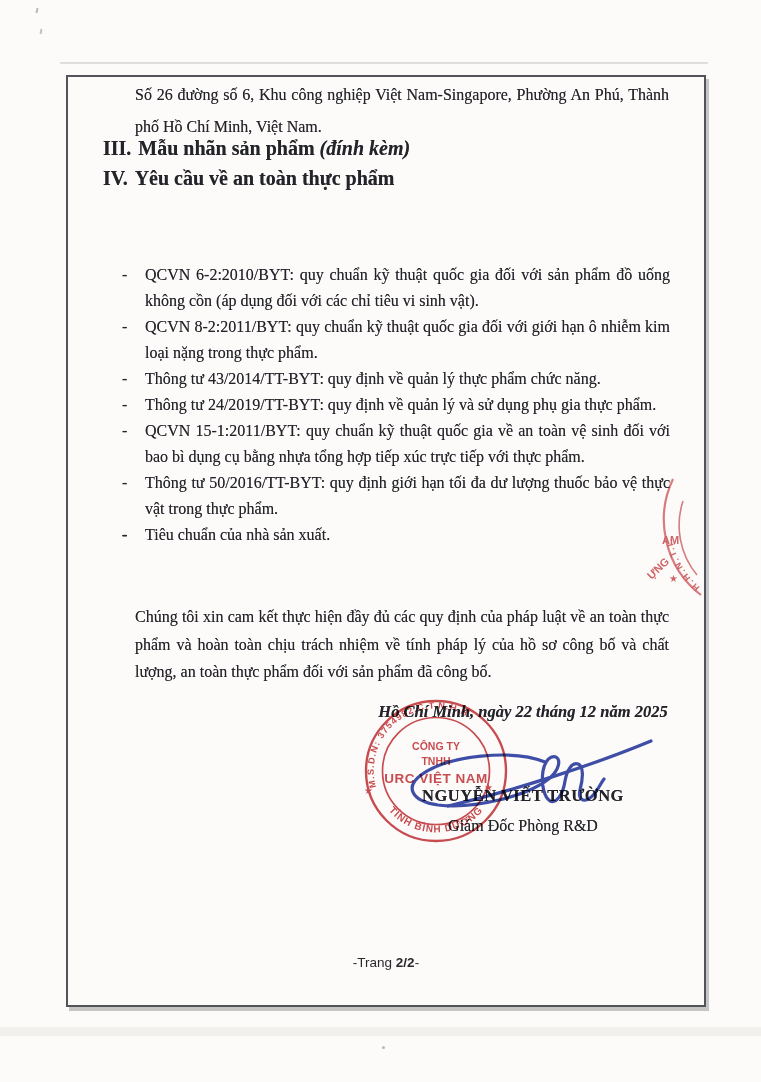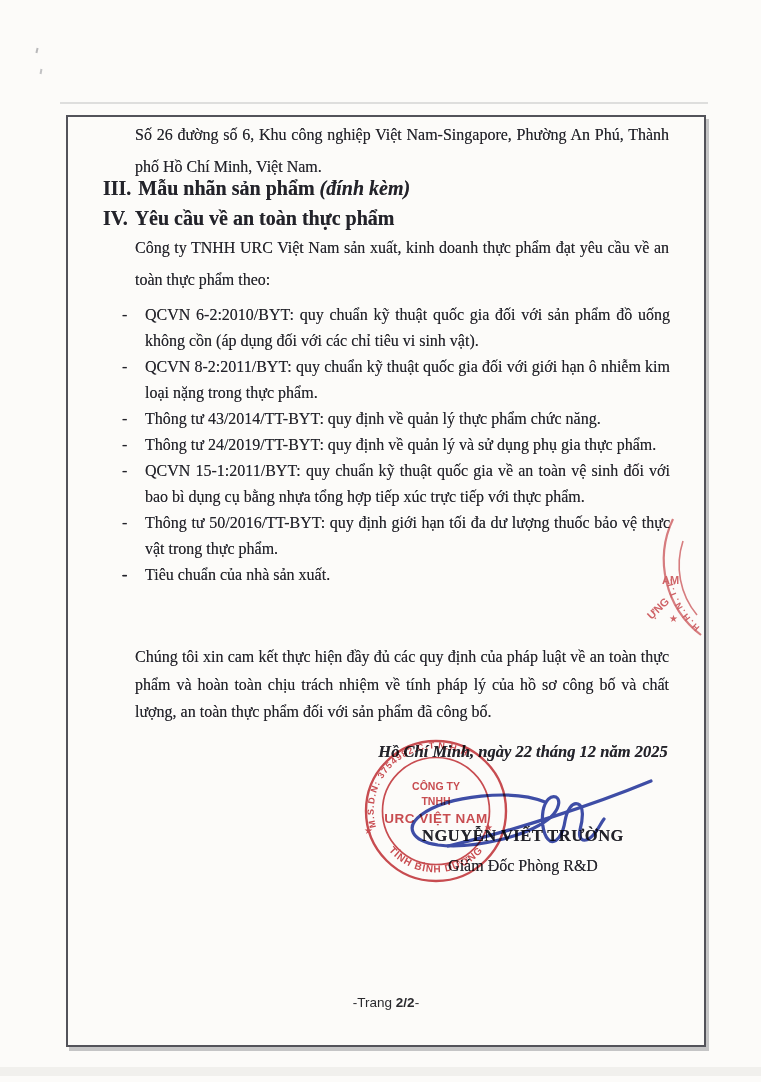--- a/index.html
+++ b/index.html
@@ -2,21 +2,21 @@
 <html><head>
 <meta charset="utf-8">
 <style>
   html,body{margin:0;padding:0;}
   body{
     width:761px;height:1082px;position:relative;overflow:hidden;
     background:#fcfbf9;
     font-family:"Liberation Serif","DejaVu Serif",serif;
     color:#23232a;
   }
-  .sheet{position:absolute;inset:0;margin-top:40px;}
+  .sheet{position:absolute;inset:0;}
   
   .mark1{position:absolute;left:36px;top:8px;width:2px;height:5px;background:#b9b9bb;transform:rotate(14deg);}
   .mark2{position:absolute;left:40px;top:29px;width:2px;height:5px;background:#c2c2c4;transform:rotate(10deg);}
   .topsmear{position:absolute;left:60px;top:62px;width:648px;height:2px;background:rgba(120,120,125,.22);}
   .botband{position:absolute;left:0;top:1027px;width:761px;height:9px;background:rgba(150,146,140,.10);}
   .botdot{position:absolute;left:382px;top:1046px;width:3px;height:3px;border-radius:50%;background:rgba(60,60,60,.35);}
   
   .frame{
     position:absolute;left:66px;top:75px;width:636px;height:928px;
     border:2px solid #53535a;background:transparent;overflow:hidden;
@@ -68,21 +68,20 @@
     <p class="para p1">Số 26 đường số 6, Khu công nghiệp Việt Nam-Singapore, Phường An Phú, Thành phố Hồ Chí Minh, Việt Nam.</p>
 
     <div class="heading h3">
       <span class="hnum">III.</span><span class="htitle">Mẫu nhãn sản phẩm</span><span class="hnote">(đính kèm)</span>
     </div>
 
     <div class="heading h4">
       <span class="hnum">IV.</span><span class="htitle">Yêu cầu về an toàn thực phẩm</span>
     </div>
 
-    <p class="para intro">Công ty TNHH URC Việt Nam sản xuất, kinh doanh thực phẩm đạt yêu cầu về an toàn thực phẩm theo:</p>
 
     <div class="list">
       <div class="li"><span class="dash">-</span><span>QCVN 6-2:2010/BYT: quy chuẩn kỹ thuật quốc gia đối với sản phẩm đồ uống không cồn (áp dụng đối với các chỉ tiêu vi sinh vật).</span></div>
       <div class="li"><span class="dash">-</span><span>QCVN 8-2:2011/BYT: quy chuẩn kỹ thuật quốc gia đối với giới hạn ô nhiễm kim loại nặng trong thực phẩm.</span></div>
       <div class="li"><span class="dash">-</span><span>Thông tư 43/2014/TT-BYT: quy định về quản lý thực phẩm chức năng.</span></div>
       <div class="li"><span class="dash">-</span><span>Thông tư 24/2019/TT-BYT: quy định về quản lý và sử dụng phụ gia thực phẩm.</span></div>
       <div class="li"><span class="dash">-</span><span>QCVN 15-1:2011/BYT: quy chuẩn kỹ thuật quốc gia về an toàn vệ sinh đối với bao bì dụng cụ bằng nhựa tổng hợp tiếp xúc trực tiếp với thực phẩm.</span></div>
       <div class="li"><span class="dash">-</span><span>Thông tư 50/2016/TT-BYT: quy định giới hạn tối đa dư lượng thuốc bảo vệ thực vật trong thực phẩm.</span></div>
       <div class="li"><span class="dash">-</span></div>
       <div class="li"><span class="dash">-</span><span>Tiêu chuẩn của nhà sản xuất.</span></div>

